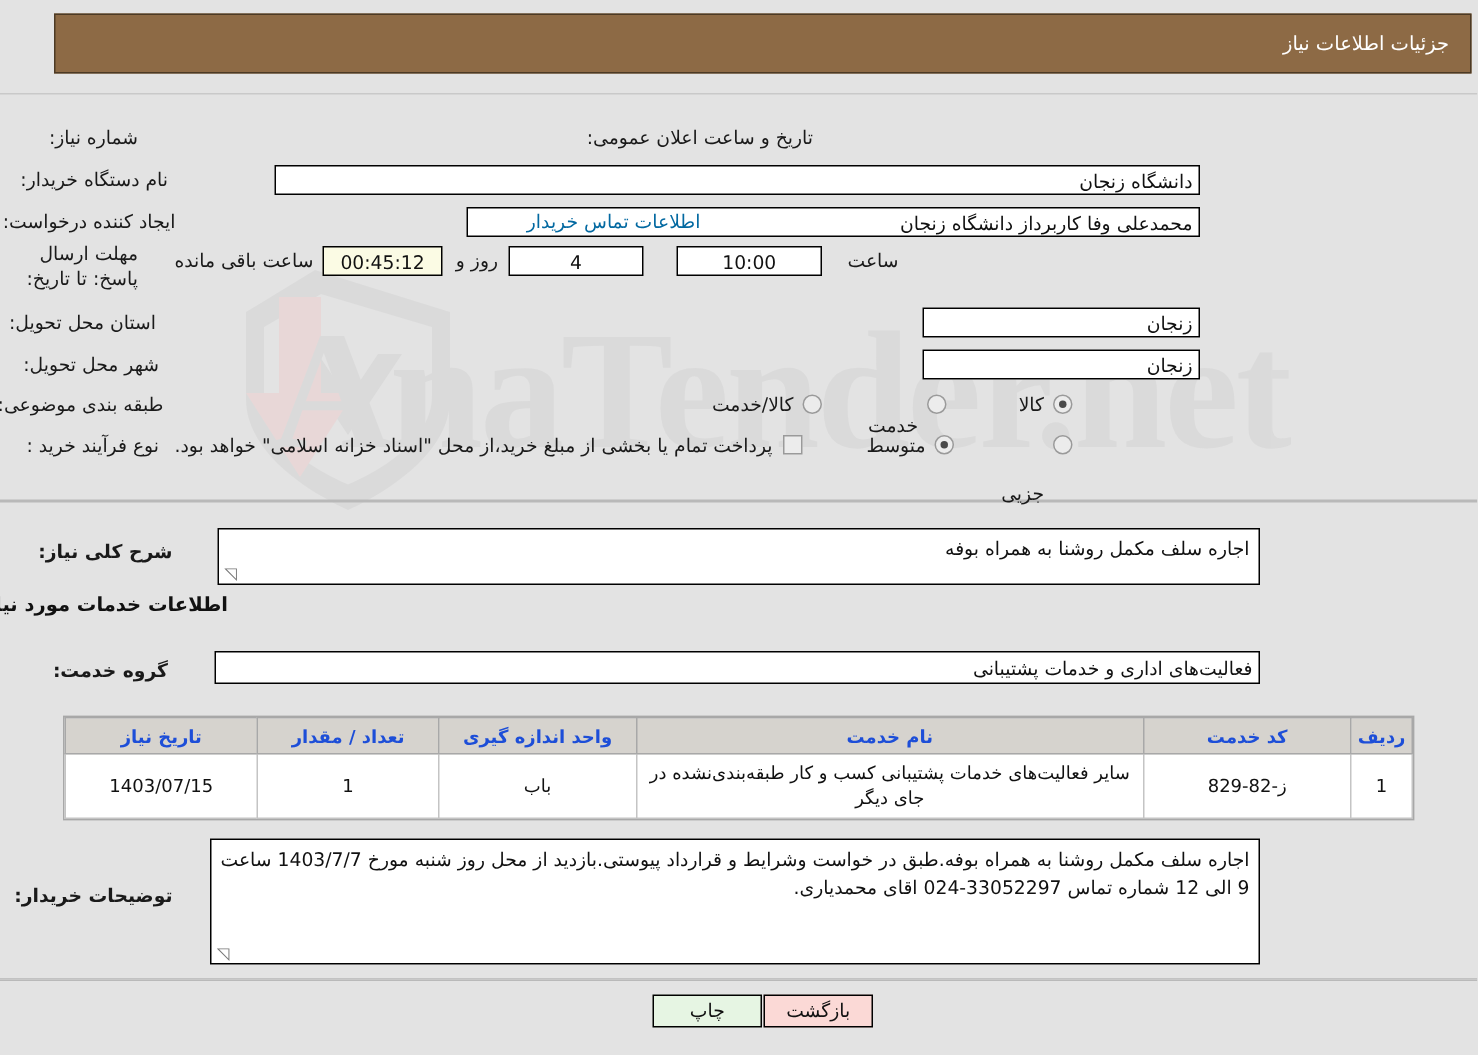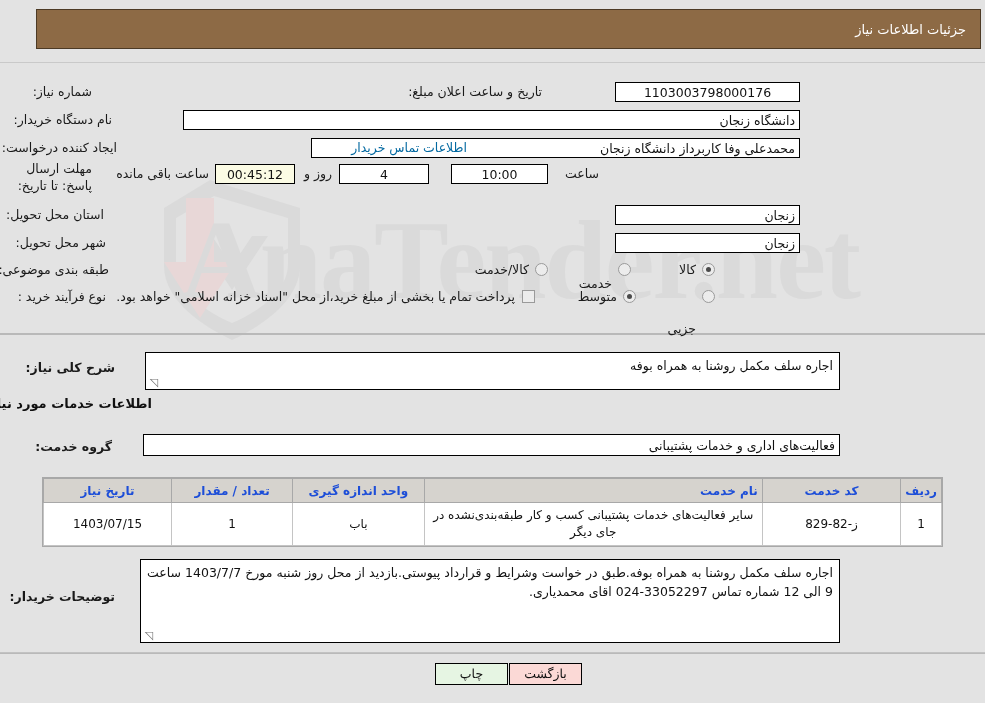--- a/index.html
+++ b/index.html
@@ -235,23 +235,22 @@
     <text x="520" y="128" text-anchor="middle" font-size="112" font-family="Liberation Serif, serif" font-weight="bold" fill="#cfcfcf" letter-spacing="-2" direction="ltr">AnaTender.net</text>
   </svg>
 
   <div class="header-bar">
     <span>جزئیات اطلاعات نیاز</span>
   </div>
 
   <div class="panel panel-top"></div>
 
   <div class="lbl" style="right:893px; top:84px;">شماره نیاز:</div>
-  <div class="fld" style="right:185px; top:82px; width:185px;">1103003798000176</div>
-
-  <div class="lbl" style="right:443px; top:84px;">تاریخ و ساعت اعلان مبلغ:</div>
+
+  <div class="lbl" style="right:443px; top:84px;">تاریخ و ساعت اعلان عمومی:</div>
 
   <div class="lbl" style="right:873px; top:112px;">نام دستگاه خریدار:</div>
   <div class="fld right" style="right:185px; top:110px; width:617px;">دانشگاه زنجان</div>
 
   <div class="lbl" style="right:868px; top:140px;">ایجاد کننده درخواست:</div>
   <div class="fld right" style="right:185px; top:138px; width:489px;">محمدعلی وفا کاربرداز دانشگاه زنجان</div>
   <a class="link" style="right:518px; top:140px;">اطلاعات تماس خریدار</a>
 
   <div class="lbl" style="right:893px; top:160px; line-height:17px; white-space:normal; width:92px; text-align:right;">مهلت ارسال پاسخ: تا تاریخ:</div>
   <div class="plaintext" style="right:386px; top:166px;">ساعت</div>
@@ -301,21 +300,21 @@
 
   <div class="lbl lbl-b" style="right:873px; top:439px;">گروه خدمت:</div>
   <div class="fld right" style="right:145px; top:434px; width:697px; height:22px; line-height:19px;">فعالیت‌های اداری و خدمات پشتیبانی</div>
 
   <div class="tbl-wrap">
     <table class="items">
       <thead>
         <tr>
           <th style="width:34px;">ردیف</th>
           <th style="width:140px;">کد خدمت</th>
-          <th style="width:344px;text-align:right;">نام خدمت</th>
+          <th style="width:344px;">نام خدمت</th>
           <th style="width:132px;">واحد اندازه گیری</th>
           <th style="width:122px;">تعداد / مقدار</th>
           <th style="width:129px;">تاریخ نیاز</th>
         </tr>
       </thead>
       <tbody>
         <tr>
           <td>1</td>
           <td>ز-82-829</td>
           <td>سایر فعالیت‌های خدمات پشتیبانی کسب و کار طبقه‌بندی‌نشده در جای دیگر</td>

